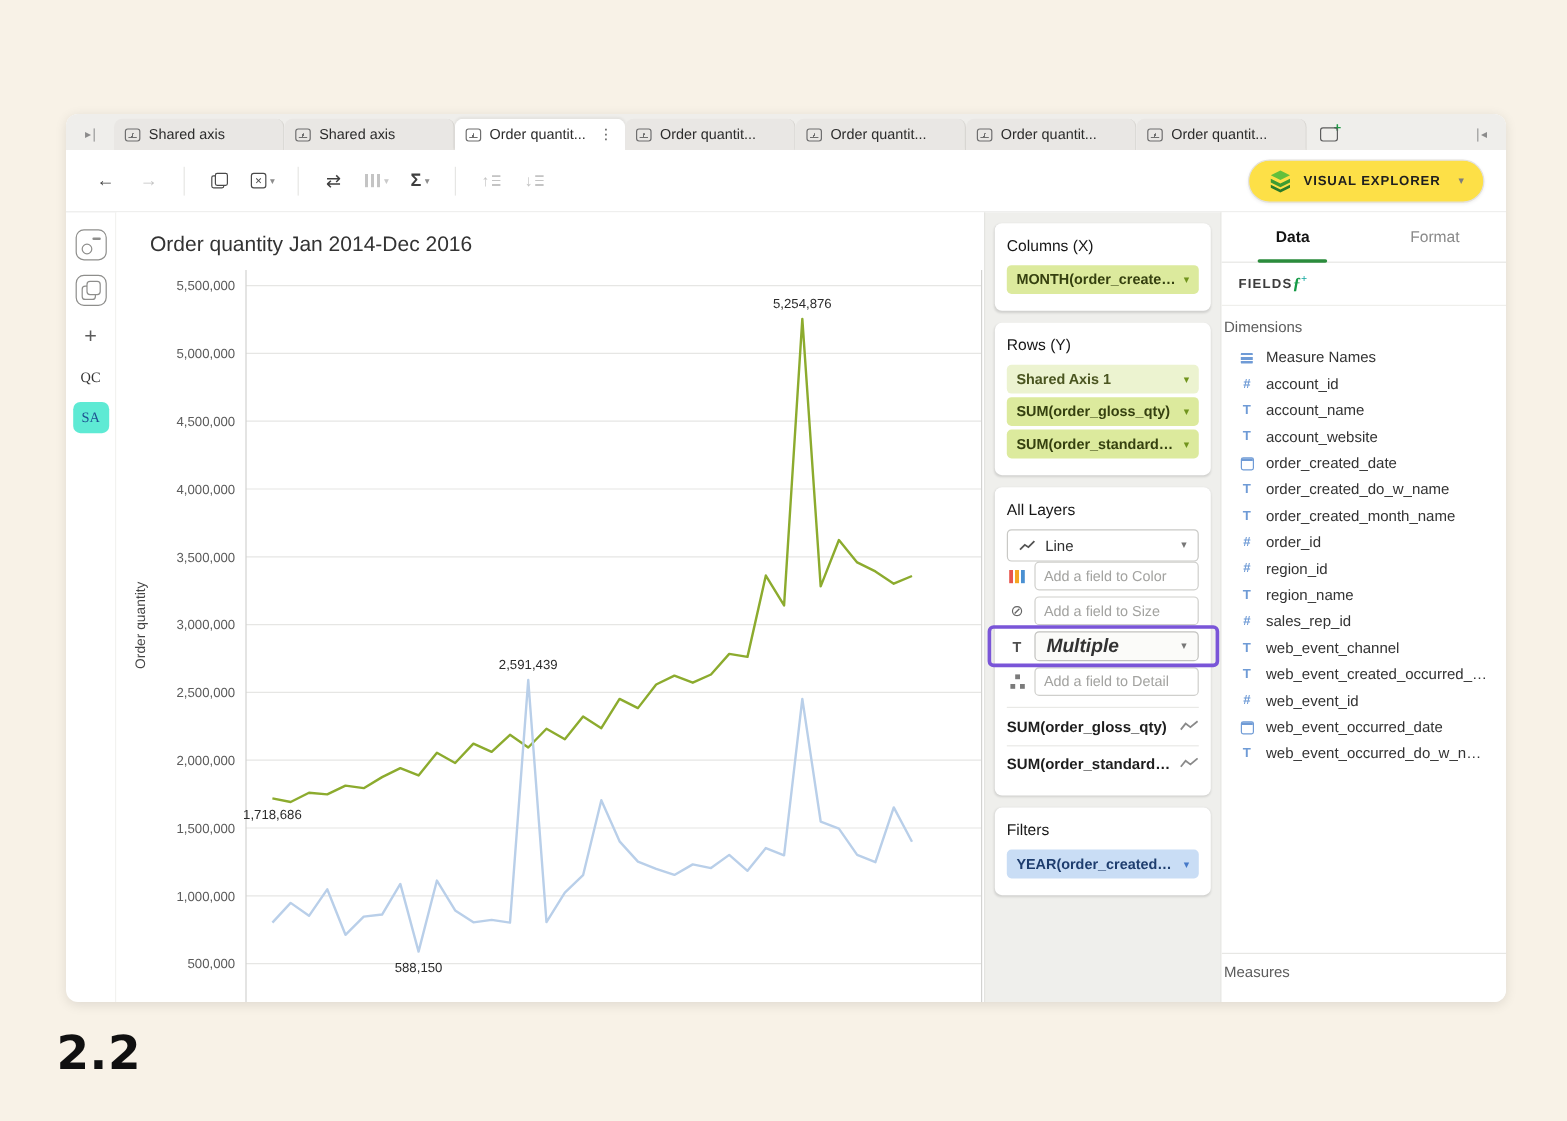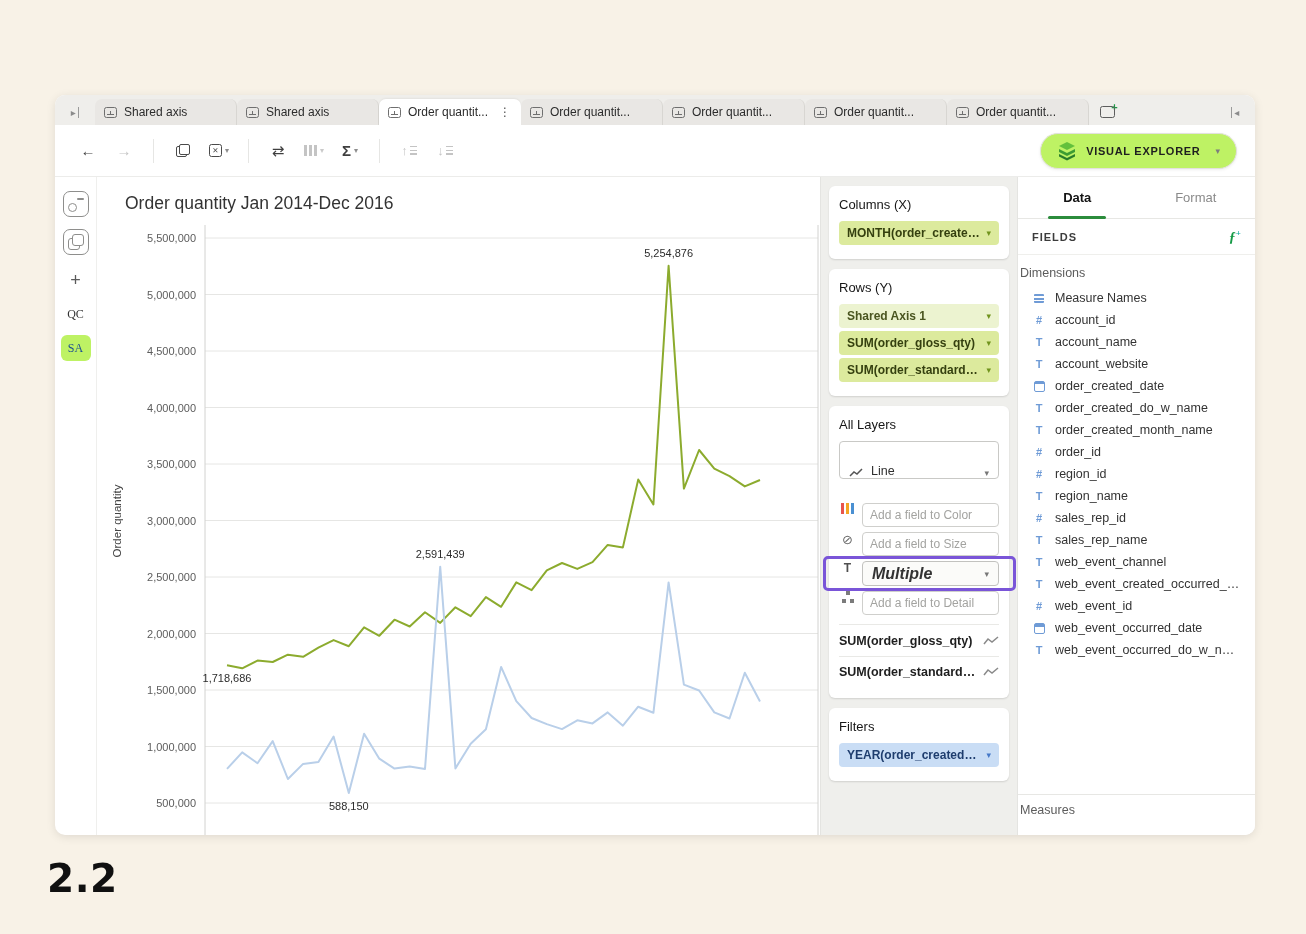--- a/index.html
+++ b/index.html
@@ -38,38 +38,38 @@
   .tb-sep{width:1px;height:24px;background:#e6e6e4;margin:0 8px;flex:none}
   .dup-icon{position:relative;width:14px;height:13px}
   .dup-icon::before{content:"";position:absolute;left:0;bottom:0;width:9px;height:9px;border:1.3px solid #4a4a4a;border-radius:2px;background:#fff}
   .dup-icon::after{content:"";position:absolute;right:0;top:0;width:9px;height:9px;border:1.3px solid #4a4a4a;border-radius:2px;background:#fff}
   .tblx-icon{width:13px;height:13px;border:1.3px solid #4a4a4a;border-radius:2.5px;display:flex;align-items:center;justify-content:center;font-size:7.5px;color:#4a4a4a}
   .bars-icon{width:13px;height:11px;background:repeating-linear-gradient(to right,#c4c4c4 0 3px,transparent 3px 5px)}
   .sigma{font-size:15px;font-weight:600}
   .sort-ic{display:flex;align-items:center;gap:2px}
   .sort-ic .arr{font-size:13px}
   .sort-ic .mini-bars{width:7px;height:9px;background:repeating-linear-gradient(to bottom,#c4c4c4 0 1.5px,transparent 1.5px 3.6px)}
-  .ve-pill{margin-left:auto;height:36px;border:1px solid #e3e1dd;border-radius:18px;background:#bef264;
+  .ve-pill{margin-left:auto;height:36px;border:1px solid #e3e1dd;border-radius:18px;background:#fde047;
     box-shadow:0 1px 3px rgba(0,0,0,.07);display:flex;align-items:center;gap:9px;padding:0 16px;cursor:pointer}
   .ve-label{font-size:11px;font-weight:700;letter-spacing:.7px;color:#1f1f1f}
   .ve-caret{font-size:9px;color:#7d7d7d;margin-left:6px}
 
   
   .content{flex:1;display:flex;min-height:0}
   .left-rail{width:42px;border-right:1px solid #efefed;display:flex;flex-direction:column;align-items:center;
     padding-top:14px;gap:12px;flex:none}
   .rail-sq{width:26px;height:26px;border:1.5px solid #8e8e8c;border-radius:7px;position:relative;cursor:pointer}
   .rail-sq.ctrl::before{content:"";position:absolute;left:4px;bottom:4px;width:7px;height:7px;border:1.5px solid #8e8e8c;border-radius:50%}
   .rail-sq.ctrl::after{content:"";position:absolute;right:4px;top:6px;width:7px;height:2px;background:#8e8e8c;border-radius:1px}
   .rail-sq.pages::before{content:"";position:absolute;left:4px;bottom:4px;width:10px;height:10px;border:1.5px solid #8e8e8c;border-radius:3px;background:#fff}
   .rail-sq.pages::after{content:"";position:absolute;right:4px;top:4px;width:10px;height:10px;border:1.5px solid #8e8e8c;border-radius:3px;background:#fff}
   .rail-plus{font-size:18px;color:#5b5b5b;cursor:pointer;line-height:1;margin-top:4px}
   .page-chip{width:30px;height:26px;border-radius:6px;display:flex;align-items:center;justify-content:center;
     font-size:12px;color:#333;cursor:pointer;font-family:"Liberation Serif","DejaVu Serif",serif}
-  .page-chip.active{background:#bef264;color:#1d4f91}
+  .page-chip.active{background:#5eead4;color:#1d4f91}
 
   
   .chart-area{width:723px;position:relative;background:#fff;flex:none}
   .chart-title{position:absolute;left:28px;top:16px;font-size:17.5px;color:#333;z-index:2}
   .chart-area svg{position:absolute;left:0;top:0}
   .grid{stroke:#e6e6e4;stroke-width:1}
   .axis{stroke:#d2d2d0;stroke-width:1}
   .tick{font-size:11px;fill:#5c5c5c}
   .ann{font-size:11px;fill:#2c2c2c}
   .ylab{font-size:11.5px;fill:#444}
@@ -82,24 +82,24 @@
   .pill{height:24px;border-radius:4px;display:flex;align-items:center;justify-content:space-between;
     padding:0 8px;margin-bottom:3px;cursor:pointer;white-space:nowrap;overflow:hidden}
   .pill .pl{font-size:12px;font-weight:600;color:#35400f;overflow:hidden;text-overflow:ellipsis}
   .pill .pc{font-size:9px;color:#71941d;padding-left:5px;flex:none}
   .pill.green{background:#dcea9d}
   .pill.axis{background:#ecf3d0}
   .pill.axis .pl{color:#4a5520}
   .pill.blue{background:#c9ddf5}
   .pill.blue .pl{color:#1e3d6e}
   .pill.blue .pc{color:#4679c8}
-  .mark-dd{height:38px;border:1px solid #c9c9c6;border-radius:4px;display:flex;align-items:flex-end;gap:8px;
-    padding:0 9px;font-size:12.5px;color:#2f2f2f;cursor:pointer;margin-bottom:24px}
+  .mark-dd{height:27px;border:1px solid #c9c9c6;border-radius:4px;display:flex;align-items:center;gap:8px;
+    padding:0 9px;font-size:12.5px;color:#2f2f2f;cursor:pointer;margin-bottom:0}
   .mark-dd .dd-caret{margin-left:auto;font-size:9px;color:#777}
-  .layer-row{display:flex;align-items:flex-start;gap:6px;margin-bottom:5px;position:relative}
+  .layer-row{display:flex;align-items:center;gap:6px;margin-bottom:5px;position:relative}
   .l-icon{width:17px;display:flex;align-items:center;justify-content:center;flex:none;color:#5d5d5d;font-size:12px}
   .color-icon{width:13px;height:11px;background:
      linear-gradient(to right,#e8554d 0 3px,transparent 3px 5px,#f5a623 5px 8px,transparent 8px 10px,#4a90d2 10px 13px)}
   .size-icon{font-size:13px;color:#666}
   .t-icon{font-weight:700;color:#4f4f4f}
   .detail-icon{position:relative;width:14px;height:12px}
   .detail-icon::before{content:"";position:absolute;left:5px;top:0;width:4px;height:4px;background:#7b7b7b}
   .detail-icon::after{content:"";position:absolute;left:1px;bottom:0;width:4px;height:4px;background:#7b7b7b;box-shadow:8px 0 0 #7b7b7b}
   .l-input{flex:1;height:24px;border:1px solid #cfcfcc;border-radius:4px;padding:0 7px;font-size:12px;
     font-family:inherit;color:#333;min-width:0;outline:none}
@@ -118,21 +118,21 @@
   .spark{flex:none;margin-left:6px}
 
   
   .fields{flex:1;background:#fff;display:flex;flex-direction:column;min-width:0}
   .fp-tabs{height:42px;display:flex;border-bottom:1px solid #e7e7e4;flex:none}
   .fp-tab{flex:1;display:flex;align-items:center;justify-content:center;font-size:13px;color:#8a8a8a;
     cursor:pointer;position:relative}
   .fp-tab.active{color:#141414;font-weight:600}
   .fp-tab.active::after{content:"";position:absolute;bottom:-1px;left:50%;transform:translateX(-50%);
     width:58px;height:3px;background:#2b8c3c;border-radius:2px}
-  .fp-head{height:36px;display:flex;align-items:center;justify-content:space-between;padding:0 14px;
+  .fp-head{height:36px;display:flex;align-items:center;justify-content:flex-start;padding:0 14px;
     border-bottom:1px solid #efefec;flex:none}
   .fp-head .fh{font-size:11px;font-weight:700;letter-spacing:1px;color:#3c3c3c}
   .fx{color:#159a46;font-size:14px;cursor:pointer;font-family:"Liberation Serif","DejaVu Serif",serif;font-style:italic;font-weight:700}
   .fx sup{font-size:9px;font-style:normal;color:#12a8a0}
   .fp-scroll{flex:1;display:flex;flex-direction:column;min-height:0;overflow:hidden;padding-bottom:4px}
   .dim-label{font-size:12.5px;color:#5c5c5c;margin:11px 2px 7px}
   .f-row{height:22px;display:flex;align-items:center;gap:9px;padding:0 14px;font-size:12.5px;color:#333;
     cursor:pointer;white-space:nowrap;overflow:hidden}
   .f-name{overflow:hidden;text-overflow:ellipsis}
   .f-icon{width:14px;height:12px;display:flex;align-items:center;justify-content:center;flex:none;color:#6f9bd6}
@@ -443,24 +443,20 @@
             <div class="f-row">
               <span class="f-icon text"></span>
               <span class="f-name">region_name</span>
             </div>
             <div class="f-row">
               <span class="f-icon number"></span>
               <span class="f-name">sales_rep_id</span>
             </div>
             <div class="f-row">
               <span class="f-icon text"></span>
-              <span class="f-name">sales_rep_name</span>
-            </div>
-            <div class="f-row">
-              <span class="f-icon text"></span>
               <span class="f-name">web_event_channel</span>
             </div>
             <div class="f-row">
               <span class="f-icon text"></span>
               <span class="f-name">web_event_created_occurred_na...</span>
             </div>
             <div class="f-row">
               <span class="f-icon number"></span>
               <span class="f-name">web_event_id</span>
             </div>

